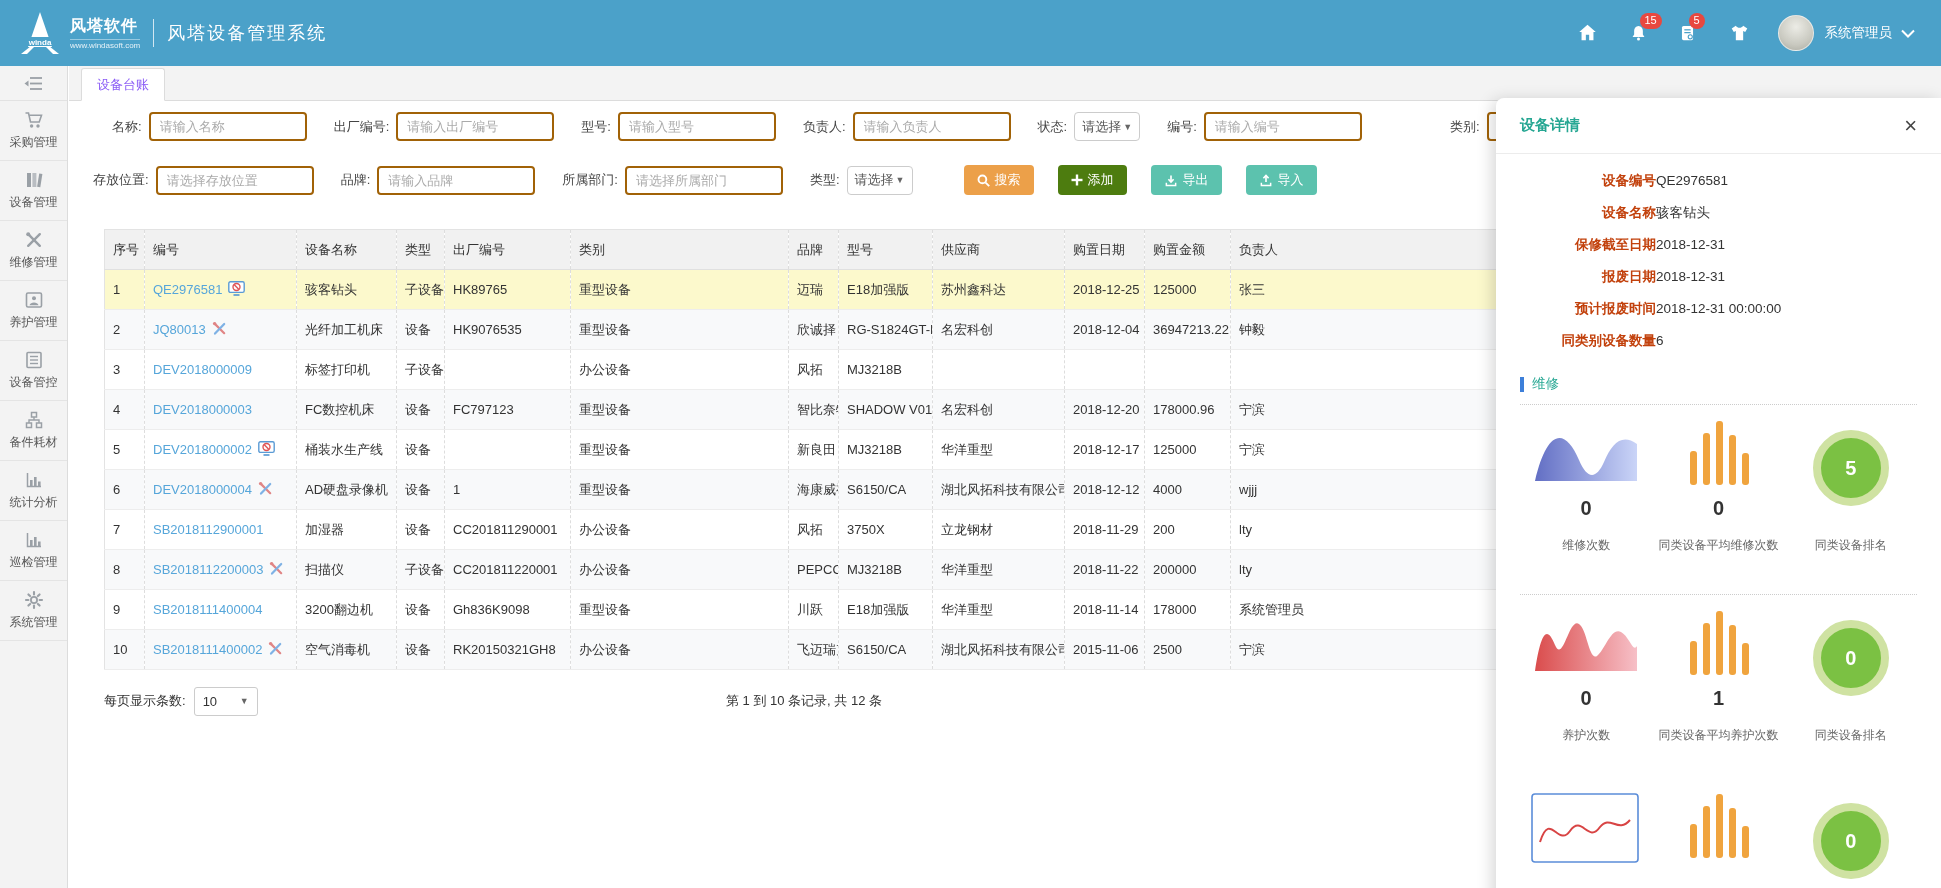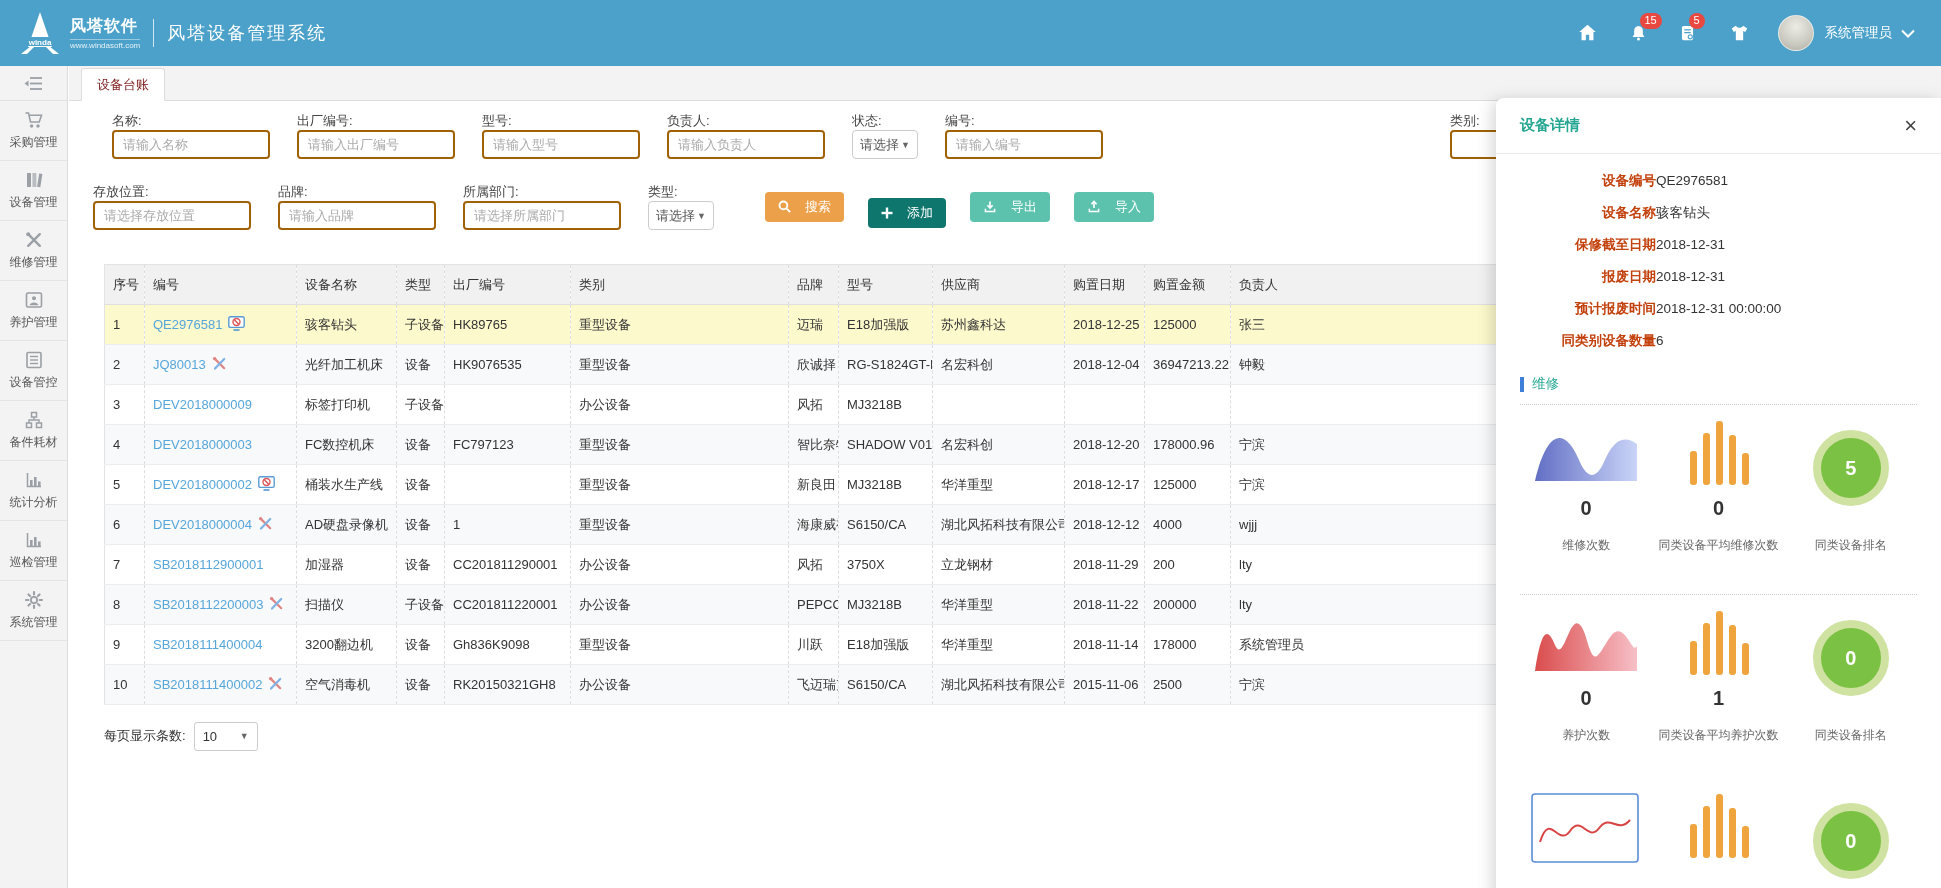--- a/index.html
+++ b/index.html
@@ -24,35 +24,35 @@
 
   
   .sidebar { position:absolute; top:66px; left:0; width:68px; bottom:0; background:#f3f3f3; border-right:1px solid #dcdcdc; z-index:4; }
   .collapse-btn { height:35px; display:flex; align-items:center; justify-content:center; border-bottom:1px solid #e2e2e2; cursor:pointer; }
   .side-item { height:60px; display:flex; flex-direction:column; align-items:center; justify-content:center; gap:4px; border-bottom:1px solid #e4e4e4; cursor:pointer; }
   .side-label { font-size:12px; color:#555; white-space:nowrap; }
   .side-icon { display:flex; }
 
   
   .tabstrip { position:absolute; left:69px; top:66px; right:0; height:35px; background:#f3f3f3; border-bottom:1px solid #dcdcdc; z-index:1; }
-  .tab { position:absolute; left:12px; bottom:-1px; height:33px; background:#fff; border:1px solid #dcdcdc; border-bottom:1px solid #fff; border-radius:3px 3px 0 0; padding:0 15px; display:flex; align-items:center; font-size:13px; color:#7f1d1d; cursor:pointer; }
+  .tab { position:absolute; left:12px; bottom:-1px; height:33px; background:#fff; border:1px solid #dcdcdc; border-bottom:1px solid #fff; border-radius:3px 3px 0 0; padding:0 15px; display:flex; align-items:center; font-size:13px; color:#8b5cf6; cursor:pointer; }
 
   
   .content { position:absolute; left:69px; top:102px; right:0; bottom:0; background:#fff; z-index:2; }
   .filters { padding:10px 0 0 24px; }
   .frow { display:flex; align-items:center; position:relative; }
   .frow1 { margin-bottom:24px; padding-left:19px; }
-  .fgroup { display:flex; align-items:flex-start; margin-right:27px;flex-direction:column; }
+  .fgroup { display:flex; align-items:center; margin-right:27px; }
   .flabel { font-size:13px; color:#444; padding-right:7px; white-space:nowrap; }
   .finput { height:29px; width:158px; border:2px solid #a16207; border-radius:4px; padding:0 9px; font-size:13px; color:#333; outline:none; background:#fff; }
   .finput::placeholder { color:#aaa; }
   .fselect { height:29px; width:66px; border:1px solid #ccc; border-radius:4px; display:flex; align-items:center; justify-content:space-between; padding:0 7px; font-size:13px; color:#555; background:#fff; cursor:pointer; }
   .sel-arrow { font-size:9px; color:#666; }
   .cut { position:absolute; left:1357px; top:0; }
-  .fbtn { height:30px; padding:0 13px; border:none; border-radius:4px; color:#fff; font-size:13px; display:flex; align-items:center; gap:14px; cursor:pointer; margin-left:24px; font-family:inherit; }
+  .fbtn { height:30px; padding:0 13px; border:none; border-radius:4px; color:#fff; font-size:13px; display:flex; align-items:center; gap:5px; cursor:pointer; margin-left:24px; font-family:inherit; }
   .btn-ic { display:flex; }
 
   
   .table-wrap { margin:34px 0 0 35px; width:1400px; }
   table { border-collapse:collapse; table-layout:fixed; width:1400px; font-size:13px; color:#333; border:1px solid #e3e3e3; }
   th, td { border-right:1px dashed #ddd; padding:0 8px; height:40px; text-align:left; font-weight:normal; white-space:nowrap; overflow:hidden; }
   thead tr { background:#f1f1f1; }
   thead th { border-bottom:1px solid #e0e0e0; color:#333; }
   tbody tr { border-bottom:1px solid #ededed; background:#fff; }
   tbody tr.even { background:#f8f9fa; }
@@ -329,21 +329,21 @@
           </div>
           <button class="fbtn" style="background: rgb(236, 160, 73);">
             <span class="btn-ic">
               <svg width="13" height="13" viewBox="0 0 13 13">
                 <circle cx="5.4" cy="5.4" r="3.9" fill="none" stroke="#fff" stroke-width="1.9"></circle>
                 <line x1="8.6" y1="8.6" x2="12.2" y2="12.2" stroke="#fff" stroke-width="1.9"></line>
               </svg>
             </span>
             <span>搜索</span>
           </button>
-          <button class="fbtn" style="background: #0f766e; margin-top: 12px;">
+          <button class="fbtn" style="background: #4d7c0f;">
             <span class="btn-ic">
               <svg width="12" height="12" viewBox="0 0 12 12">
                 <line x1="6" y1="0.5" x2="6" y2="11.5" stroke="#fff" stroke-width="2.4"></line>
                 <line x1="0.5" y1="6" x2="11.5" y2="6" stroke="#fff" stroke-width="2.4"></line>
               </svg>
             </span>
             <span>添加</span>
           </button>
           <button class="fbtn" style="background: rgb(92, 194, 174);">
             <span class="btn-ic">
@@ -568,20 +568,21 @@
             </tr>
           </tbody>
         </table>
     </div>
     <div class="pagination">
       <span>每页显示条数:</span>
       <div class="psel">
         <span>10</span>
         <span class="sel-arrow">▼</span>
       </div>
+      <div class="summary">第 1 到 10 条记录, 共 12 条</div>
     </div>
   </main>
 
   <section class="detail-panel">
     <div class="dp-head">
       <span class="dp-title">设备详情</span>
       <span class="dp-close">×</span>
     </div>
     <div class="dp-fields" id="dp-fields">
         <div class="dp-field">

